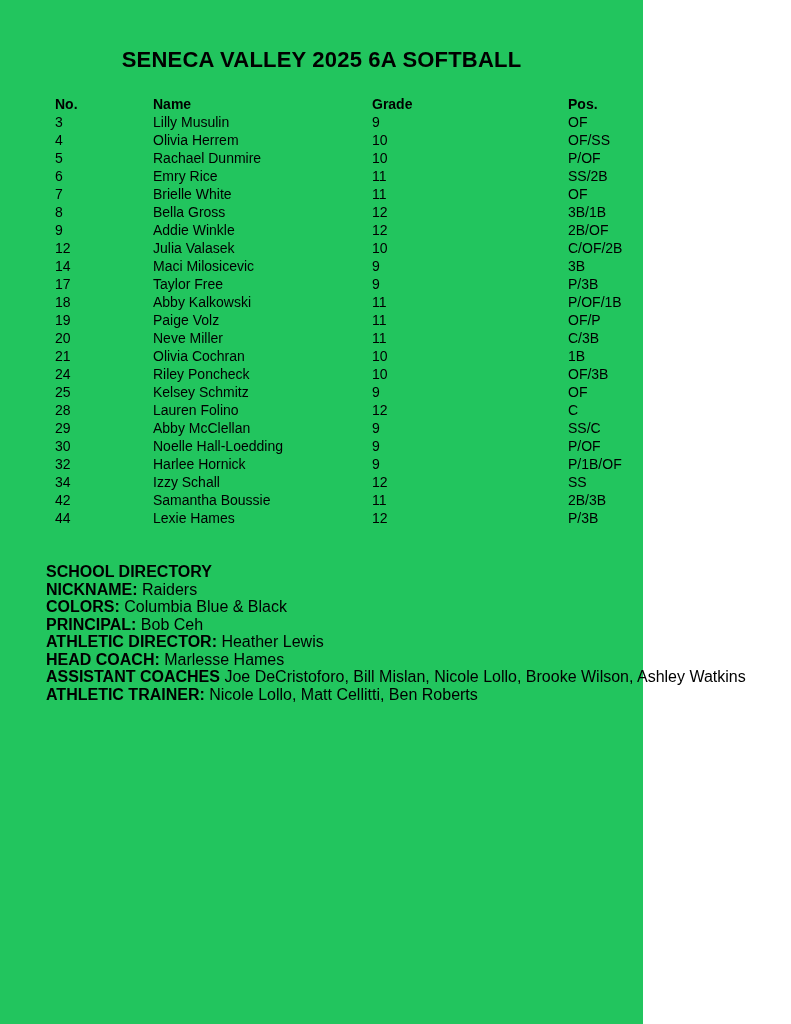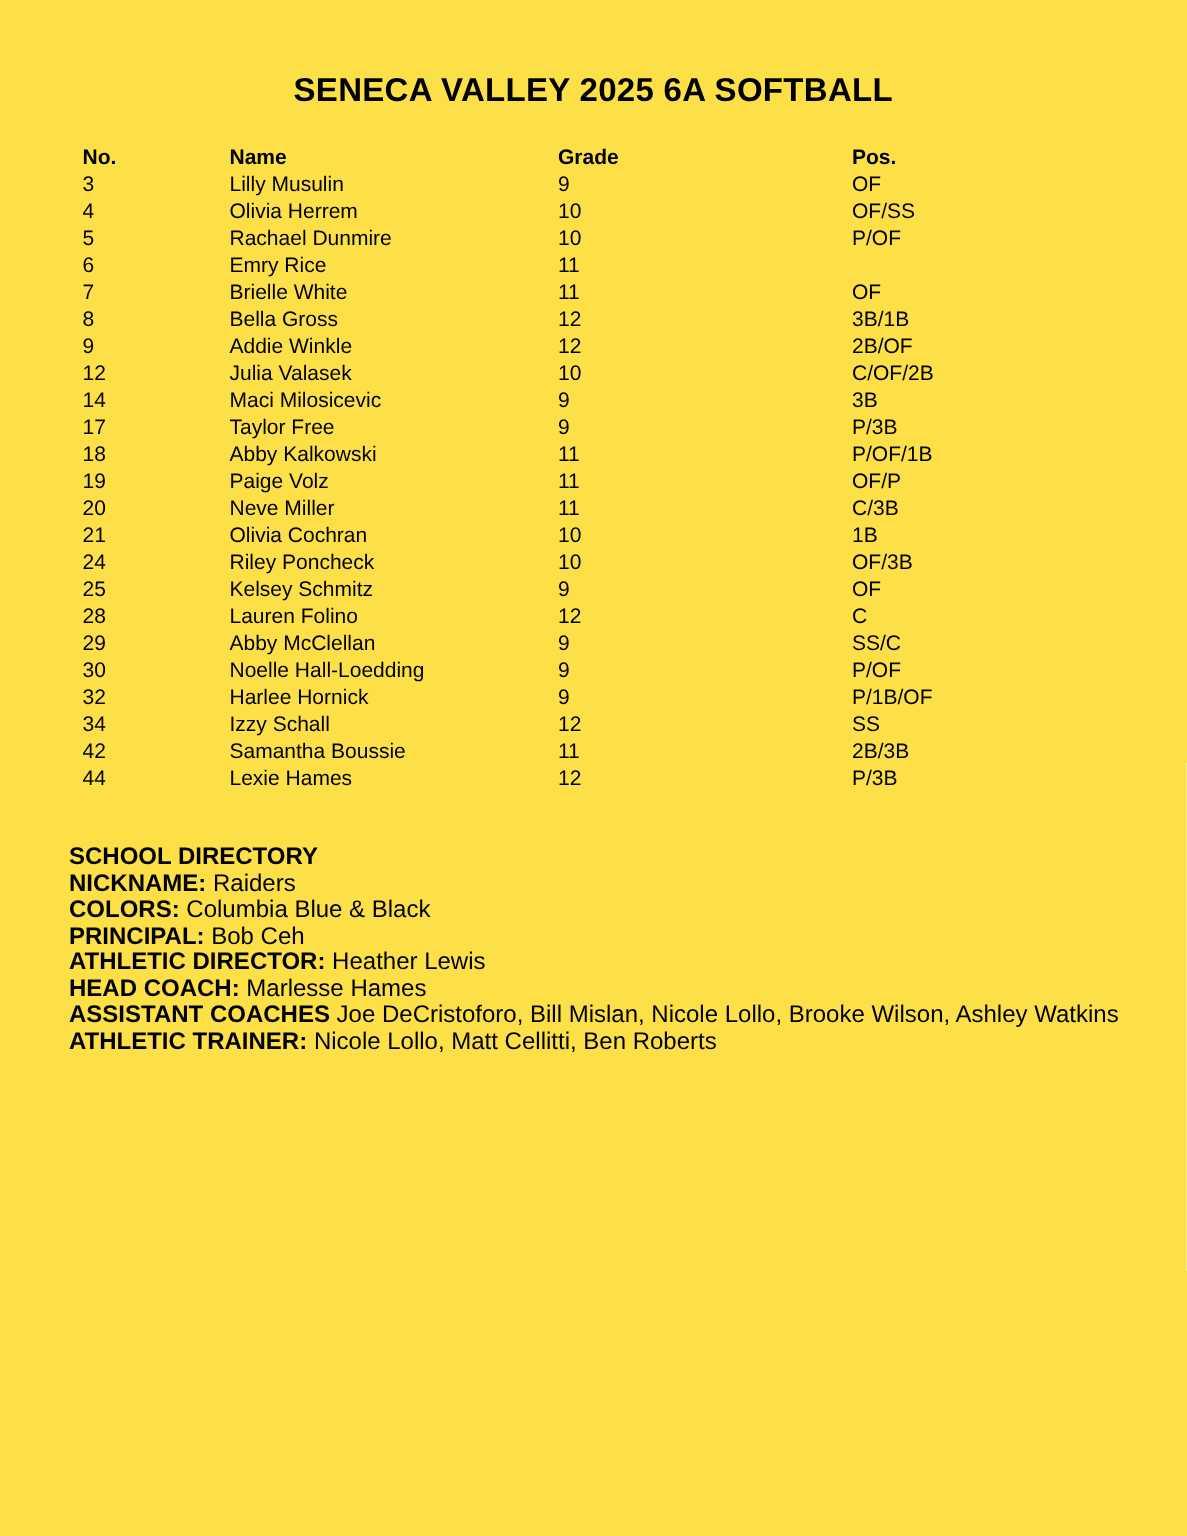--- a/index.html
+++ b/index.html
@@ -7,23 +7,23 @@
   body {
     width: 791px;
     height: 1024px;
     background: #ffffff;
     color: #000000;
     font-family: "Liberation Sans", "DejaVu Sans", sans-serif;
     overflow: hidden;
   }
   .page {
     position: relative;
-    width: 791px;
+    width: 643px;
     height: 1024px;
-    background: #fde047;
+    background: #22c55e;
   }
   .doc-title {
     margin: 0;
     padding-top: 46px;
     font-size: 22px;
     line-height: 28px;
     font-weight: bold;
     text-align: center;
     letter-spacing: 0.2px;
   }
@@ -85,20 +85,21 @@
         <div class="roster-row">
         <span class="col-no">5</span>
         <span class="col-name">Rachael Dunmire</span>
         <span class="col-grade">10</span>
         <span class="col-pos">P/OF</span>
       </div>
         <div class="roster-row">
         <span class="col-no">6</span>
         <span class="col-name">Emry Rice</span>
         <span class="col-grade">11</span>
+        <span class="col-pos">SS/2B</span>
       </div>
         <div class="roster-row">
         <span class="col-no">7</span>
         <span class="col-name">Brielle White</span>
         <span class="col-grade">11</span>
         <span class="col-pos">OF</span>
       </div>
         <div class="roster-row">
         <span class="col-no">8</span>
         <span class="col-name">Bella Gross</span>

